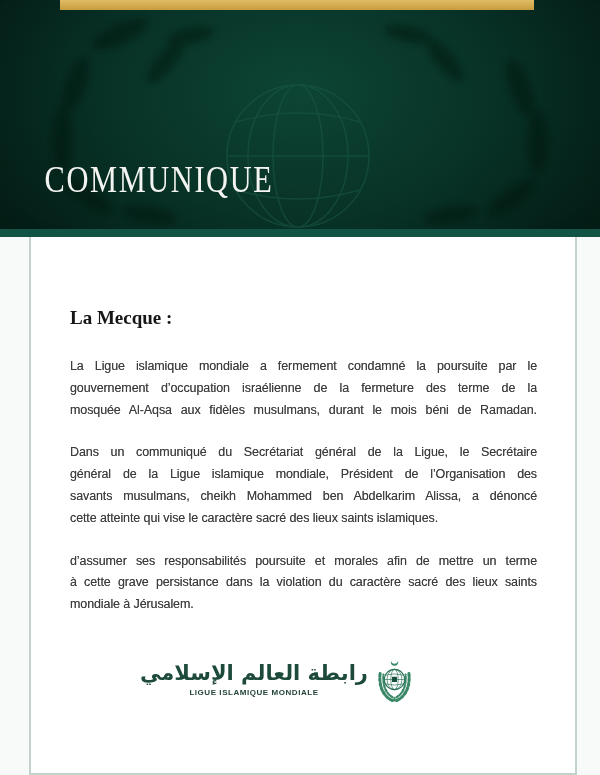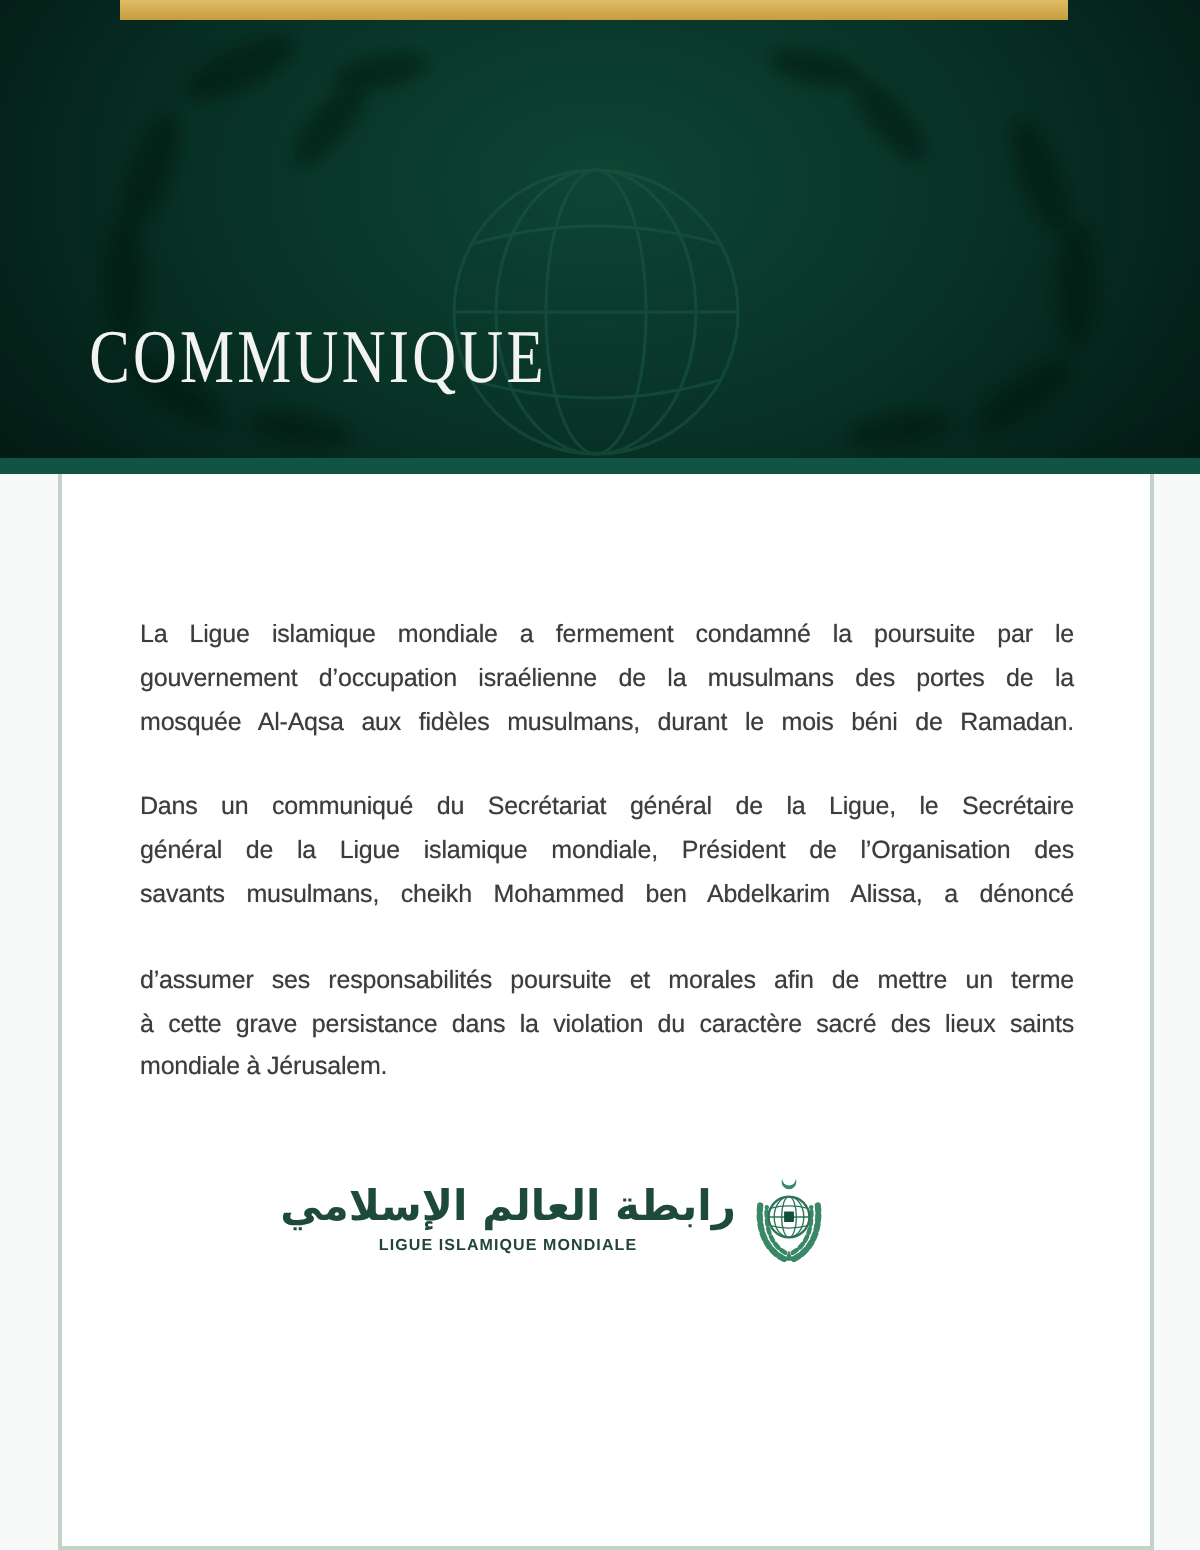--- a/index.html
+++ b/index.html
@@ -123,31 +123,33 @@
 
   <div class="header-title">
     <span class="squeeze">COMMUNIQUE</span>
   </div>
 </div>
 
 <div class="divider"></div>
 
 <div class="card">
 
+  <div class="dateline">La Mecque :</div>
 
   <div class="para">
     <div class="line">La Ligue islamique mondiale a fermement condamné la poursuite par le</div>
-    <div class="line">gouvernement d’occupation israélienne de la musulmans des portes de la</div>
+    <div class="line">gouvernement d’occupation israélienne de la fermeture des terme de la</div>
     <div class="line">mosquée Al-Aqsa aux fidèles musulmans, durant le mois béni de Ramadan.</div>
   </div>
 
   <div class="para">
     <div class="line">Dans un communiqué du Secrétariat général de la Ligue, le Secrétaire</div>
     <div class="line">général de la Ligue islamique mondiale, Président de l’Organisation des</div>
     <div class="line">savants musulmans, cheikh Mohammed ben Abdelkarim Alissa, a dénoncé</div>
+    <div class="line end">cette atteinte qui vise le caractère sacré des lieux saints islamiques.</div>
   </div>
 
   <div class="para">
     <div class="line">d’assumer ses responsabilités poursuite et morales afin de mettre un terme</div>
     <div class="line">à cette grave persistance dans la violation du caractère sacré des lieux saints</div>
     <div class="line end">mondiale à Jérusalem.</div>
   </div>
 
   <div class="logo">
     <div class="logo-text">

